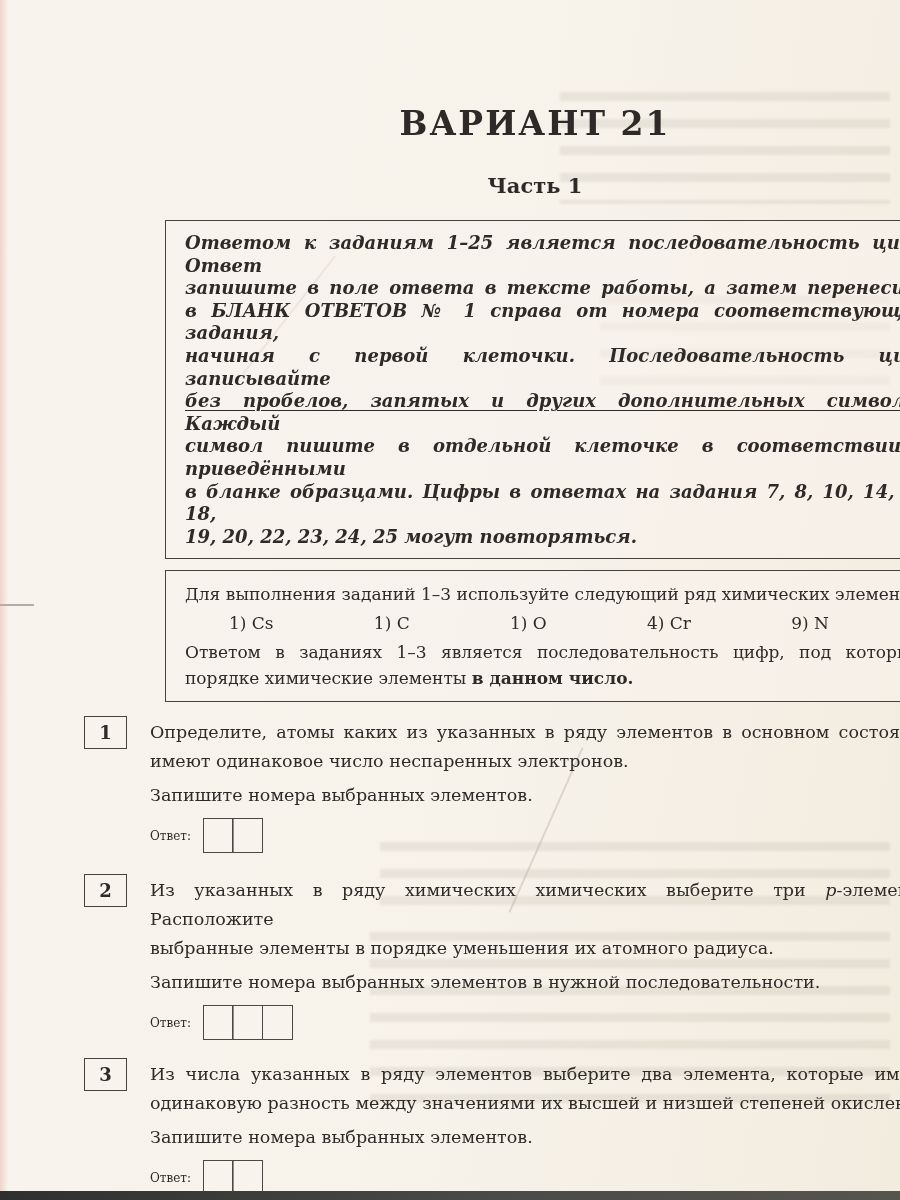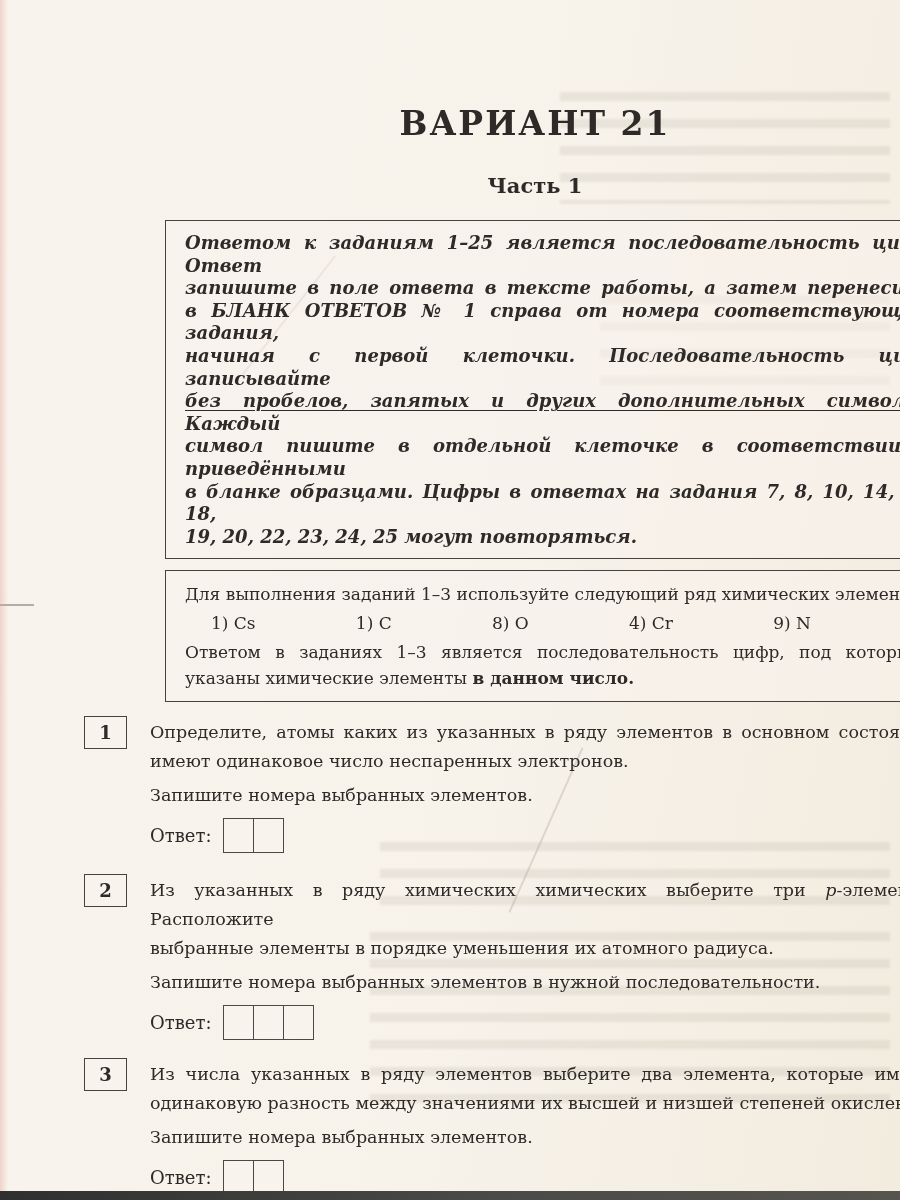--- a/index.html
+++ b/index.html
@@ -26,29 +26,29 @@
     border:1.6px solid #47423d;background:rgba(248,243,236,0.55);box-sizing:border-box;}
   .box1{margin-top:22px;padding:11px 19px 10px 19px;}
   .box1 .bline{font-weight:bold;font-style:italic;font-size:18px;line-height:22.6px;}
   .box2{margin-top:11px;padding:10px 19px 9px 19px;font-size:17px;}
   .box2 .bline{line-height:26.5px;}
   .u{text-decoration:underline;text-underline-offset:3px;}
 
   .jline{text-align:justify;text-align-last:justify;white-space:normal;}
   .lline{text-align:left;}
 
-  .elements-row{display:flex;justify-content:space-between;margin:2px 0 2px 26px;width:600px;line-height:27px;}
+  .elements-row{display:flex;justify-content:space-between;margin:2px 0 2px 44px;width:600px;line-height:27px;}
 
   .q{position:relative;z-index:2;margin-left:150px;width:785px;font-size:17.5px;}
   .q .qline{line-height:29px;}
   .qnum{position:absolute;left:-66px;top:-2px;width:41px;height:31px;border:1.6px solid #47423d;
     display:flex;align-items:center;justify-content:center;font-weight:bold;font-size:18px;background:rgba(248,243,236,0.6);}
   .prompt{margin-top:5px;line-height:29px;}
   .answer{margin-top:7px;display:flex;align-items:center;height:38px;}
-  .answer-label{font-size:18px;}
+  .answer-label{font-size:12px;}
   .cells{display:flex;margin-left:13px;}
   .cell{width:31px;height:35px;border:1.3px solid #4d4843;margin-left:-1.3px;box-sizing:border-box;background:rgba(250,246,240,0.4);}
 </style>
 </head>
 <body>
 
 <div class="page">
 
   <div class="edge-left"></div>
   <div class="bleed" style="left:560px;top:92px;width:330px;height:112px;"></div>
@@ -72,26 +72,26 @@
       <div class="bline jline">символ пишите в отдельной клеточке в соответствии с приведёнными</div>
       <div class="bline jline">в бланке образцами. Цифры в ответах на задания 7, 8, 10, 14, 15, 18,</div>
       <div class="bline lline">19, 20, 22, 23, 24, 25 могут повторяться.</div>
     </div>
 
     <div class="boxed box2">
       <div class="bline jline">Для выполнения заданий 1–3 используйте следующий ряд химических элементов:</div>
       <div class="elements-row">
           <span class="item">1) Cs</span>
           <span class="item">1) C</span>
-          <span class="item">8) O</span>
+          <span class="item">1) O</span>
           <span class="item">4) Cr</span>
           <span class="item">9) N</span>
         </div>
       <div class="bline jline">Ответом в заданиях 1–3 является последовательность цифр, под которыми</div>
-      <div class="bline lline"><span>указаны химические элементы </span><b>в данном число.</b></div>
+      <div class="bline lline"><span>порядке химические элементы </span><b>в данном число.</b></div>
     </div>
 
     <div class="q" style="margin-top:16px;">
       <div class="qnum">1</div>
       <div class="qline jline">Определите, атомы каких из указанных в ряду элементов в основном состоянии</div>
       <div class="qline lline">имеют одинаковое число неспаренных электронов.</div>
       <div class="prompt">Запишите номера выбранных элементов.</div>
       <div class="answer">
         <span class="answer-label">Ответ:</span>
         <span class="cells">

